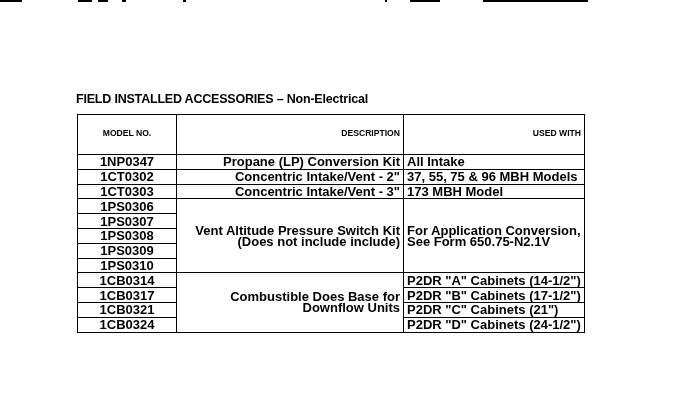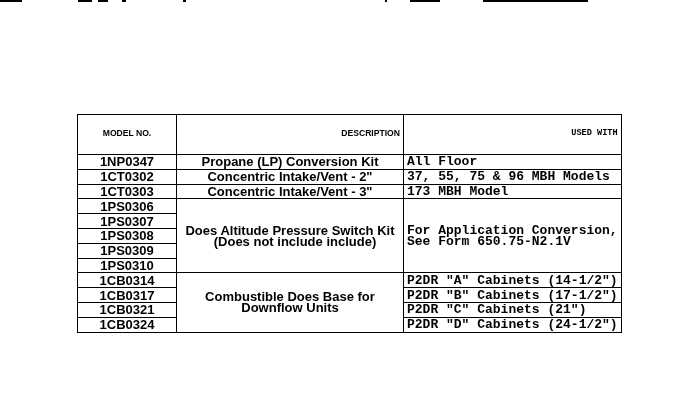--- a/index.html
+++ b/index.html
@@ -27,68 +27,69 @@
       padding: 0 3px;
       font-size: 13px;
       font-weight: bold;
       height: 13.8px;
       line-height: 13px;
       white-space: nowrap;
       overflow: hidden;
     }
     .tbl th { height: 25px; vertical-align: bottom; padding-bottom: 14px; font-size: 8.6px; }
     .c-model { width: 92px; text-align: center; }
-    .c-desc { width: 220px; text-align: center; }
-    .c-used { width: 174px; text-align: left; font-family: Liberation Mono, monospace; }
+    .c-desc { width: 220px; text-align: right; }
+    .c-used { width: 174px; text-align: left; }
     .tbl th.c-desc, .tbl th.c-used { text-align: right; }
     .multi { white-space: normal !important; line-height: 11px !important; vertical-align: middle; }
     .indent { padding-left: 10px; display: block; }
   </style>
 </head>
 <body>
 
 <div class="page">
   <div class="topfrag" style="left:0;width:22px;"></div>
   <div class="topfrag" style="left:78px;width:14px;"></div>
   <div class="topfrag" style="left:98px;width:10px;"></div>
   <div class="topfrag" style="left:122px;width:4px;"></div>
   <div class="topfrag" style="left:183px;width:3px;"></div>
   <div class="topfrag" style="left:385px;width:2px;"></div>
   <div class="topfrag" style="left:410px;width:30px;"></div>
   <div class="topfrag" style="left:483px;width:105px;"></div>
 
+  <div class="title">FIELD INSTALLED ACCESSORIES – Non-Electrical</div>
 
   <table class="tbl">
     <thead>
       <tr>
         <th class="c-model">MODEL NO.</th>
         <th class="c-desc">DESCRIPTION</th>
         <th class="c-used">USED WITH</th>
       </tr>
     </thead>
     <tbody>
       <tr>
         <td class="c-model">1NP0347</td>
         <td class="c-desc">Propane (LP) Conversion Kit</td>
-        <td class="c-used">All Floor</td>
+        <td class="c-used">All Intake</td>
       </tr>
       <tr>
         <td class="c-model">1CT0302</td>
         <td class="c-desc">Concentric Intake/Vent - 2"</td>
         <td class="c-used">37, 55, 75 &amp; 96 MBH Models</td>
       </tr>
       <tr>
         <td class="c-model">1CT0303</td>
         <td class="c-desc">Concentric Intake/Vent - 3"</td>
         <td class="c-used">173 MBH Model</td>
       </tr>
       <tr>
         <td class="c-model">1PS0306</td>
         <td class="c-desc multi" rowspan="5">
-          <span>Does Altitude Pressure Switch Kit</span><br>
+          <span>Vent Altitude Pressure Switch Kit</span><br>
           <span class="indent">(Does not include include)</span>
         </td>
         <td class="c-used multi" rowspan="5">
           <span>For Application Conversion,</span><br>
           <span>See Form 650.75-N2.1V</span>
         </td>
       </tr>
       <tr>
         <td class="c-model">1PS0307</td>
       </tr>

